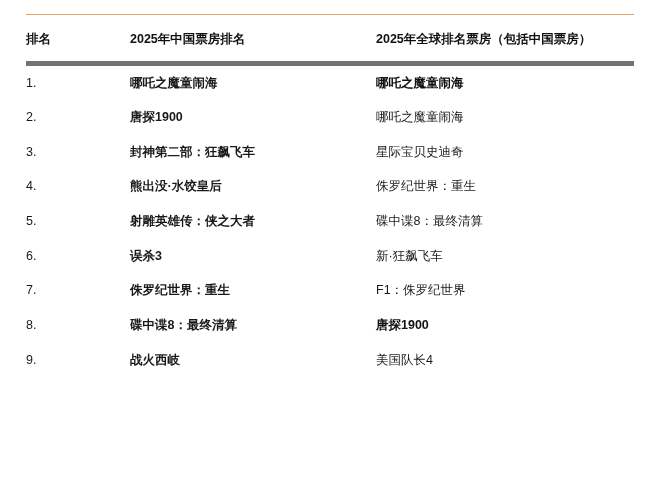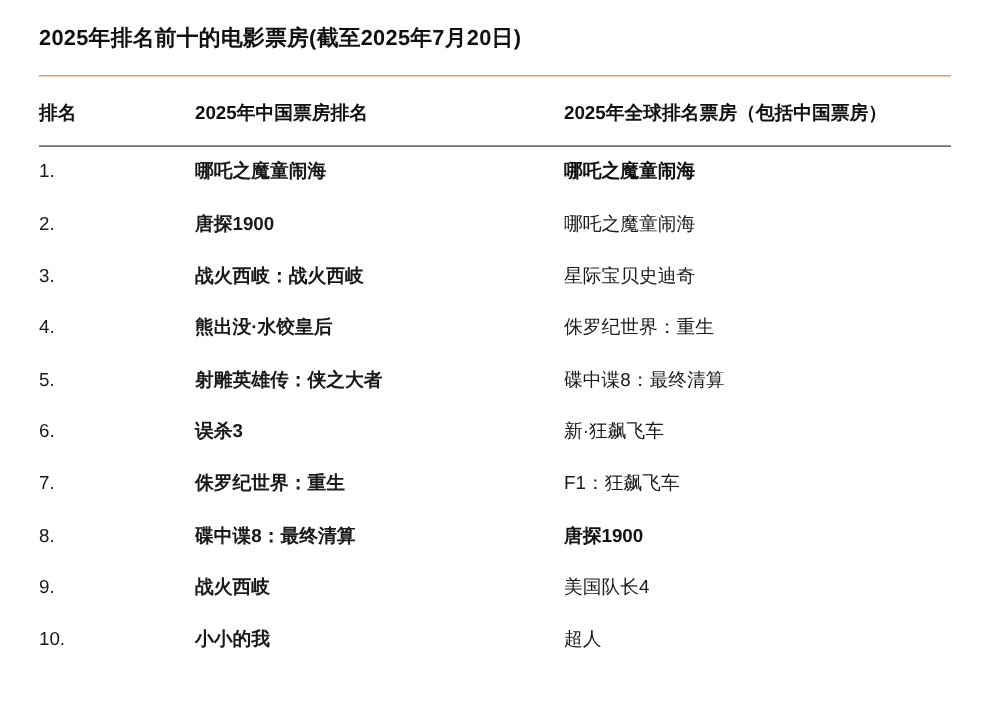--- a/index.html
+++ b/index.html
@@ -43,21 +43,21 @@
   }
   table.board th {
     text-align: left;
     font-size: 12.5px;
     font-weight: bold;
     color: #111111;
     padding: 16px 0 13px 0;
     vertical-align: bottom;
   }
   table.board thead tr {
-    border-bottom: 1px solid #737373;
+    border-bottom: 5px solid #737373;
     margin-left: 40px;
   }
   table.board td {
     font-size: 12.5px;
     color: #1a1a1a;
     padding: 9.5px 0 9.5px 0;
     vertical-align: middle;
     line-height: 1.25;
   }
   .col-rank { width: 104px; }
@@ -85,21 +85,20 @@
     font-size: 11px;
     color: #333333;
     letter-spacing: 0.1px;
   }
 </style>
 </head>
 <body>
 
 <div class="page">
 
-  <div class="title">2025年排名前十的电影票房(截至2025年7月20日)</div>
   <div class="title-rule"></div>
 
   <table class="board">
     <colgroup>
       <col class="col-rank">
       <col class="col-cn">
       <col class="col-global">
     </colgroup>
     <thead>
       <tr>
@@ -114,55 +113,50 @@
         <td class="cn-cell">哪吒之魔童闹海</td>
         <td class="global-cell bold">哪吒之魔童闹海</td>
       </tr>
       <tr>
         <td class="rank-cell">2.</td>
         <td class="cn-cell">唐探1900</td>
         <td class="global-cell">哪吒之魔童闹海</td>
       </tr>
       <tr>
         <td class="rank-cell">3.</td>
-        <td class="cn-cell">战火西岐：战火西岐</td>
+        <td class="cn-cell">封神第二部：狂飙飞车</td>
         <td class="global-cell">星际宝贝史迪奇</td>
       </tr>
       <tr>
         <td class="rank-cell">4.</td>
         <td class="cn-cell">熊出没·水饺皇后</td>
         <td class="global-cell">侏罗纪世界：重生</td>
       </tr>
       <tr>
         <td class="rank-cell">5.</td>
         <td class="cn-cell">射雕英雄传：侠之大者</td>
         <td class="global-cell">碟中谍8：最终清算</td>
       </tr>
       <tr>
         <td class="rank-cell">6.</td>
         <td class="cn-cell">误杀3</td>
         <td class="global-cell">新·狂飙飞车</td>
       </tr>
       <tr>
         <td class="rank-cell">7.</td>
         <td class="cn-cell">侏罗纪世界：重生</td>
-        <td class="global-cell">F1：狂飙飞车</td>
+        <td class="global-cell">F1：侏罗纪世界</td>
       </tr>
       <tr>
         <td class="rank-cell">8.</td>
         <td class="cn-cell">碟中谍8：最终清算</td>
         <td class="global-cell bold">唐探1900</td>
       </tr>
       <tr>
         <td class="rank-cell">9.</td>
         <td class="cn-cell">战火西岐</td>
         <td class="global-cell">美国队长4</td>
       </tr>
-      <tr>
-        <td class="rank-cell">10.</td>
-        <td class="cn-cell">小小的我</td>
-        <td class="global-cell">超人</td>
-      </tr>
     </tbody>
   </table>
 
 
 </div>
 
 </body></html>

